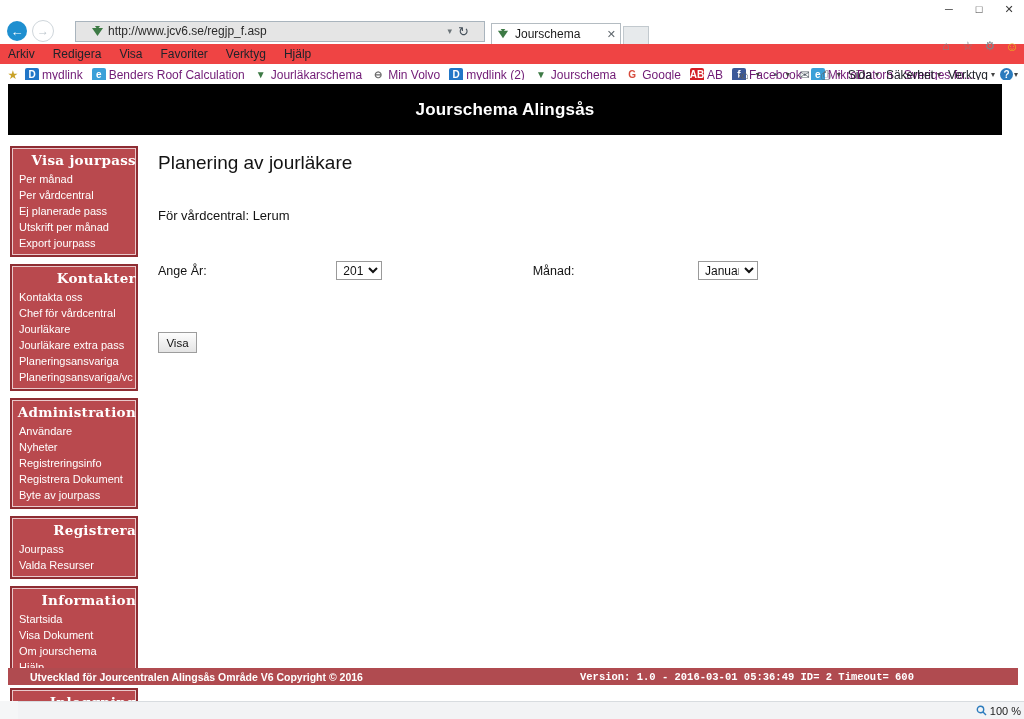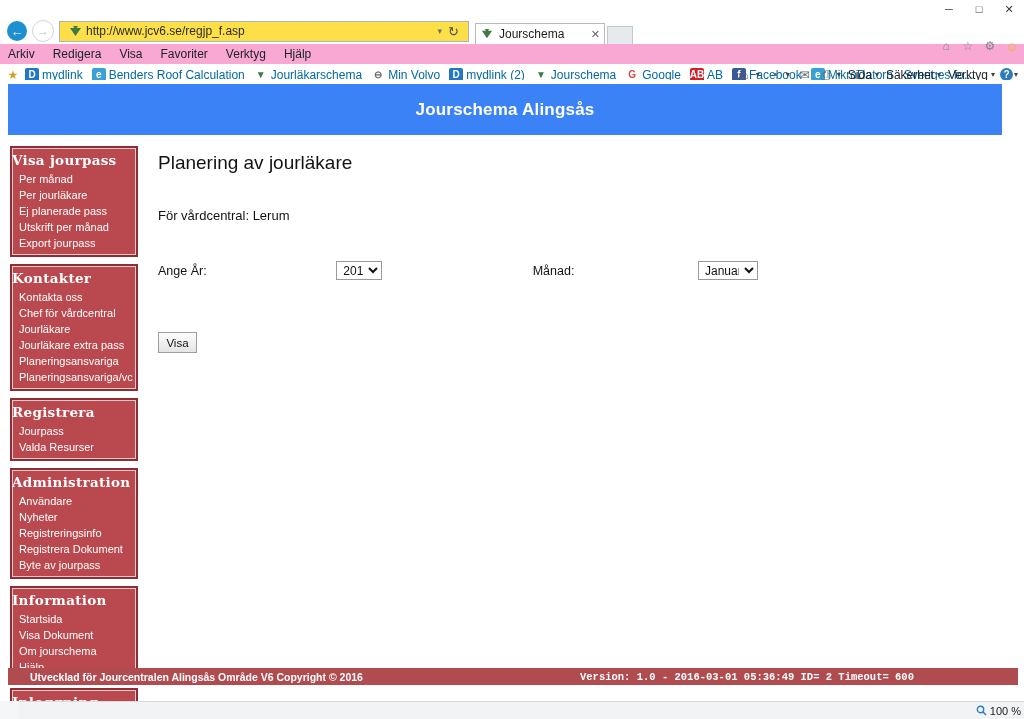--- a/index.html
+++ b/index.html
@@ -25,65 +25,65 @@
   .navbtn{width:26px;height:22px;display:flex;align-items:center;justify-content:center;}
   .circle-back{
     width:20px;height:20px;border-radius:50%;background:#1e8fd0;
     display:flex;align-items:center;justify-content:center;color:#fff;font-size:13px;line-height:1;
   }
   .circle-fwd{
     width:20px;height:20px;border-radius:50%;background:#ffffff;border:1px solid #cfd6db;
     display:flex;align-items:center;justify-content:center;color:#b9c3ca;font-size:12px;line-height:1;
   }
   .addrbar{
-    margin-left:3px;height:21px;width:410px;background:#fde047;border:1px solid #a9b4bd;
-    display:flex;align-items:center;padding:0 7px;box-sizing:border-box;
+    margin-left:19px;height:21px;width:410px;background:#e5e5e5;border:1px solid #a9b4bd;
+    display:flex;align-items:center;padding:0 13px;box-sizing:border-box;
   }
   .addr-ico{width:16px;height:16px;display:flex;align-items:center;justify-content:center;margin-right:3px;}
   .addr-txt{flex:1;font-size:12px;color:#2b2b2b;white-space:nowrap;overflow:hidden;}
   .addr-caret{color:#6b7378;font-size:9px;padding:0 6px;}
   .addr-reload{color:#45505a;font-size:13px;padding-right:2px;}
 
   .tabstrip{display:flex;align-items:flex-end;height:26px;margin-left:6px;}
   .tab{
     height:21px;min-width:130px;background:#ffffff;border:1px solid #b4bcc2;border-bottom:none;
     display:flex;align-items:center;padding:0 4px;box-sizing:border-box;
   }
   .tab-ico{width:14px;height:14px;margin-right:5px;display:flex;align-items:center;justify-content:center;}
   .tab-title{flex:1;font-size:12px;color:#1c1c1c;white-space:nowrap;}
   .tab-x{font-size:11px;color:#60686e;padding-left:6px;}
   .newtab{
     width:24px;height:17px;background:#e7eaec;border:1px solid #c2c9ce;border-bottom:none;margin-left:2px;
   }
   .cmdicons{position:absolute;right:2px;top:18px;display:flex;align-items:center;height:20px;gap:2px;}
   .cmdico{width:20px;height:18px;display:flex;align-items:center;justify-content:center;color:#7c858c;font-size:12px;}
 
-  .menurow{height:20px;background:#f9a8d4;display:flex;align-items:center;padding-left:8px;gap:18px;}
+  .menurow{height:20px;background:#ef4444;display:flex;align-items:center;padding-left:8px;gap:18px;}
   .menuitem{font-size:12px;color:#20232a;}
 
   .favrow{height:21px;background:#ffffff;display:flex;align-items:center;padding-left:6px;
           border-bottom:1px solid #d6dade;position:relative;overflow:hidden;}
   .fav{display:flex;align-items:center;margin-right:9px;white-space:nowrap;}
   .fav-ico{width:14px;height:14px;margin-right:3px;display:flex;align-items:center;justify-content:center;
            font-size:10px;border-radius:2px;}
-  .fav-lbl{font-size:12px;color:#0369a1;}
+  .fav-lbl{font-size:12px;color:#701a75;}
   .chev{position:absolute;left:738px;color:#555;font-size:11px;}
   .favright{position:absolute;right:2px;display:flex;align-items:center;gap:1px;}
   .fr-ico{width:20px;height:18px;display:flex;align-items:center;justify-content:center;color:#5a646c;font-size:12px;}
   .fr-txt{font-size:12px;color:#20232a;padding:0 2px;}
   .fr-car{font-size:8px;color:#444;padding-right:4px;}
 
   
   #viewport{
     position:absolute;left:0;top:80px;width:1024px;height:621px;background:#ffffff;overflow:hidden;
   }
   .pagewrap{position:relative;width:1010px;height:621px;background:#fff;}
 
   .banner{
-    position:absolute;left:8px;top:4px;width:994px;height:51px;background:#3b82f6;
+    position:absolute;left:8px;top:4px;width:994px;height:51px;background:#000000;
     display:flex;align-items:center;justify-content:center;
   }
   .banner h1{
     margin:0;font-size:17px;font-weight:bold;color:#ffffff;letter-spacing:.2px;
     font-family:"Liberation Sans", sans-serif;
   }
   .vgr{
     position:absolute;right:48px;top:12px;display:flex;align-items:center;gap:7px;
   }
   .vgr-text{display:flex;flex-direction:column;line-height:1.05;color:#fff;
@@ -91,21 +91,21 @@
   .vgr-l1{font-size:10px;}
   .vgr-l2{font-size:12.5px;}
 
   
   .sidebar{position:absolute;left:10px;top:66px;width:128px;}
   .menubox{
     border:2px solid #8e2d33;background:#b9494e;margin-bottom:7px;padding:2px 0 4px 0;
     box-shadow:0 0 0 1px #e9c9cb inset;
   }
   .menubox h2{
-    margin:2px 0 3px 0;text-align:left;color:#ffffff;font-size:13.5px;font-weight:bold;
+    margin:2px 0 3px 0;text-align:right;color:#ffffff;font-size:13.5px;font-weight:bold;
     font-family:"DejaVu Serif", serif;letter-spacing:.3px;
   }
   .menulink{
     display:block;color:#ffffff;font-size:11px;text-decoration:none;padding:1px 0 1px 7px;
     line-height:14px;white-space:nowrap;
   }
 
   
   .content{position:absolute;left:158px;top:72px;width:600px;}
   .page-title{font-size:19px;color:#131313;margin:0 0 34px 0;font-weight:normal;}
@@ -274,46 +274,46 @@
     <div class="pagewrap">
 
       <div class="banner">
         <h1>Jourschema Alingsås</h1>
       </div>
 
       <div class="sidebar" id="sidebar">
           <div class="menubox">
             <h2>Visa jourpass</h2>
             <a class="menulink" href="#">Per månad</a>
-            <a class="menulink" href="#">Per jourläkare</a>
+            <a class="menulink" href="#">Per vårdcentral</a>
             <a class="menulink" href="#">Ej planerade pass</a>
             <a class="menulink" href="#">Utskrift per månad</a>
             <a class="menulink" href="#">Export jourpass</a>
           </div>
           <div class="menubox">
             <h2>Kontakter</h2>
             <a class="menulink" href="#">Kontakta oss</a>
             <a class="menulink" href="#">Chef för vårdcentral</a>
             <a class="menulink" href="#">Jourläkare</a>
             <a class="menulink" href="#">Jourläkare extra pass</a>
             <a class="menulink" href="#">Planeringsansvariga</a>
             <a class="menulink" href="#">Planeringsansvariga/vc</a>
           </div>
           <div class="menubox">
-            <h2>Registrera</h2>
-            <a class="menulink" href="#">Jourpass</a>
-            <a class="menulink" href="#">Valda Resurser</a>
-          </div>
-          <div class="menubox">
             <h2>Administration</h2>
             <a class="menulink" href="#">Användare</a>
             <a class="menulink" href="#">Nyheter</a>
             <a class="menulink" href="#">Registreringsinfo</a>
             <a class="menulink" href="#">Registrera Dokument</a>
             <a class="menulink" href="#">Byte av jourpass</a>
+          </div>
+          <div class="menubox">
+            <h2>Registrera</h2>
+            <a class="menulink" href="#">Jourpass</a>
+            <a class="menulink" href="#">Valda Resurser</a>
           </div>
           <div class="menubox">
             <h2>Information</h2>
             <a class="menulink" href="#">Startsida</a>
             <a class="menulink" href="#">Visa Dokument</a>
             <a class="menulink" href="#">Om jourschema</a>
             <a class="menulink" href="#">Hjälp</a>
           </div>
           <div class="menubox">
             <h2>Inloggning</h2>

